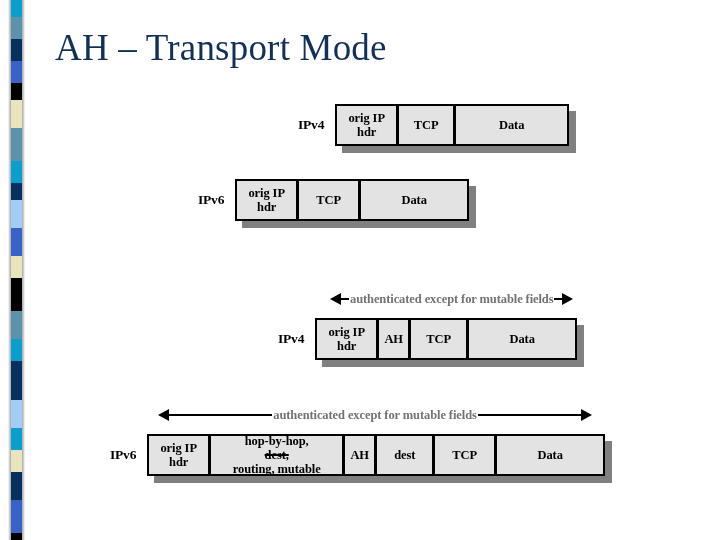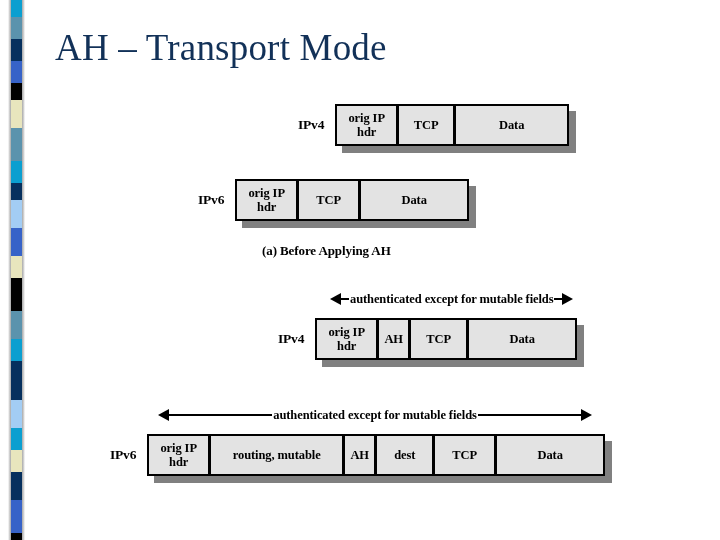--- a/index.html
+++ b/index.html
@@ -129,21 +129,21 @@
   .arrow-row {
     position: absolute;
     display: flex;
     align-items: center;
     height: 16px;
   }
   .arrow-row .arrow-txt {
     font-family: "Liberation Serif", "DejaVu Serif", serif;
     font-weight: bold;
     font-size: 12.5px;
-    color: #000000;
+    color: #737373;
     white-space: nowrap;
     padding: 0 1px;
     letter-spacing: -0.1px;
   }
   .arrow-row .line {
     flex: 1 1 auto;
     height: 2px;
     background: #000;
   }
   .arrow-row .head {
@@ -239,21 +239,20 @@
         </div>
         <div class="cell" style="width:62px;">
           <span>TCP</span>
         </div>
         <div class="cell" style="width:110px;">
           <span>Data</span>
         </div>
       </div>
     </div>
 
-    <div class="caption" style="left:262px; top:243px;">(a) Before Applying AH</div>
 
     <div class="arrow-row" style="left:330px; top:291px; width:262px;">
       <div class="head left"></div>
       <div class="line" style="flex:0 0 8px;"></div>
       <div class="arrow-txt">authenticated except for mutable fields</div>
       <div class="line" style="flex:0 0 8px;"></div>
       <div class="head right"></div>
     </div>
 
     <div class="pkt-row" style="left:278px; top:318px;">
@@ -289,20 +288,24 @@
       <div class="pkt-label">IPv6</div>
       <div class="pkt-boxes">
         <div class="cell" style="width:62px;">
           <div>
             <span>orig IP</span>
             <span>hdr</span>
           </div>
         </div>
         <div class="cell" style="width:134px;">
           <div>
+            <span class="l2">
+                <span>hop-by-hop,</span>
+                <span class="strike">dest,</span>
+              </span>
             <span class="l2">routing, mutable</span>
           </div>
         </div>
         <div class="cell" style="width:32px;">
           <span>AH</span>
         </div>
         <div class="cell" style="width:58px;">
           <span>dest</span>
         </div>
         <div class="cell" style="width:62px;">

